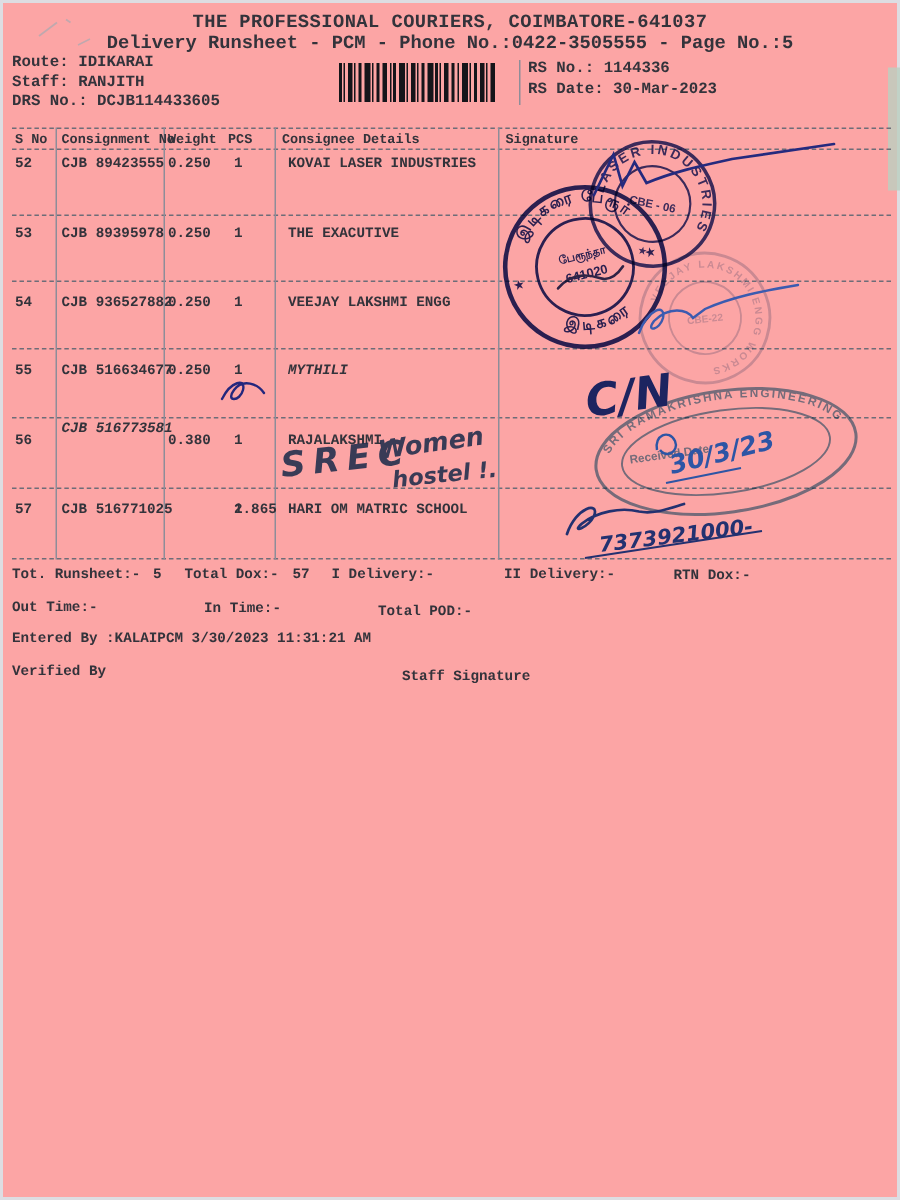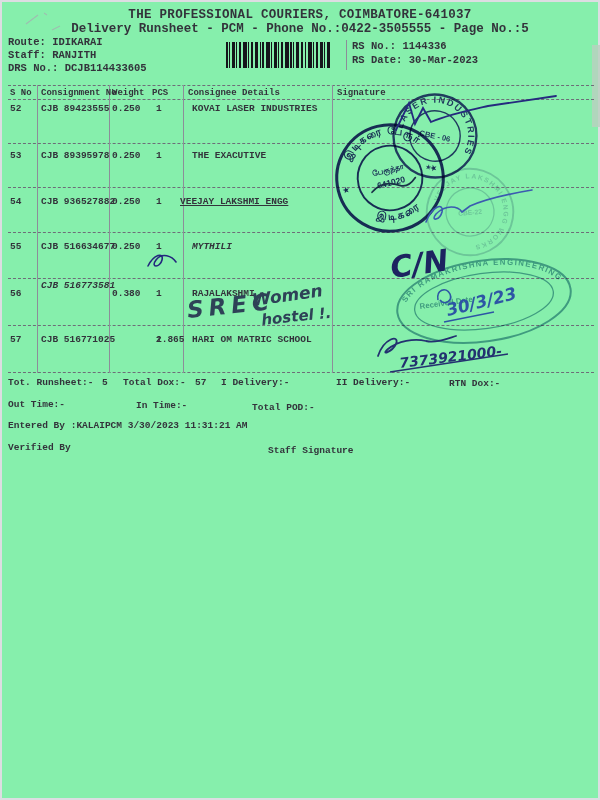--- a/index.html
+++ b/index.html
@@ -1,18 +1,18 @@
 <!DOCTYPE html>
 <html><head>
 <meta charset="utf-8">
 <style>
   html,body{margin:0;padding:0;background:#e9e9ec;}
   .page{
     position:relative;width:600px;height:800px;overflow:hidden;
-    background:#86efac;
+    background:#fca5a5;
     box-shadow:inset 0 0 0 2px #dddde2;
     font-family:"Liberation Mono","DejaVu Sans Mono",monospace;
     font-weight:bold;color:#33333b;
   }
   .abs{position:absolute;white-space:nowrap;}
   .title{width:100%;text-align:center;font-size:12.5px;letter-spacing:.3px;}
   .subtitle{width:100%;text-align:center;font-size:12.5px;}
   .info{font-size:10.5px;}
   .cell{font-size:9.5px;}
   .hcell{font-size:9px;}
@@ -125,21 +125,21 @@
     <div class="abs cell" style="top:150px;left:112px;">0.250</div>
     <div class="abs cell" style="top:150px;left:156px;">1</div>
     <div class="abs cell" style="top:150px;left:192px;">THE EXACUTIVE</div>
   </div>
 
   <div>
     <div class="abs cell" style="top:196px;left:10px;">54</div>
     <div class="abs cell" style="top:196px;left:41px;">CJB 936527882</div>
     <div class="abs cell" style="top:196px;left:112px;">0.250</div>
     <div class="abs cell" style="top:196px;left:156px;">1</div>
-    <div class="abs cell" style="top:196px;left:180px;text-decoration:underline;">VEEJAY LAKSHMI ENGG</div>
+    <div class="abs cell" style="top:196px;left:192px;">VEEJAY LAKSHMI ENGG</div>
   </div>
 
   <div>
     <div class="abs cell" style="top:241px;left:10px;">55</div>
     <div class="abs cell" style="top:241px;left:41px;">CJB 516634677</div>
     <div class="abs cell" style="top:241px;left:112px;">0.250</div>
     <div class="abs cell" style="top:241px;left:156px;">1</div>
     <div class="abs cell" style="top:241px;left:192px;font-style:italic;">MYTHILI</div>
   </div>
 

